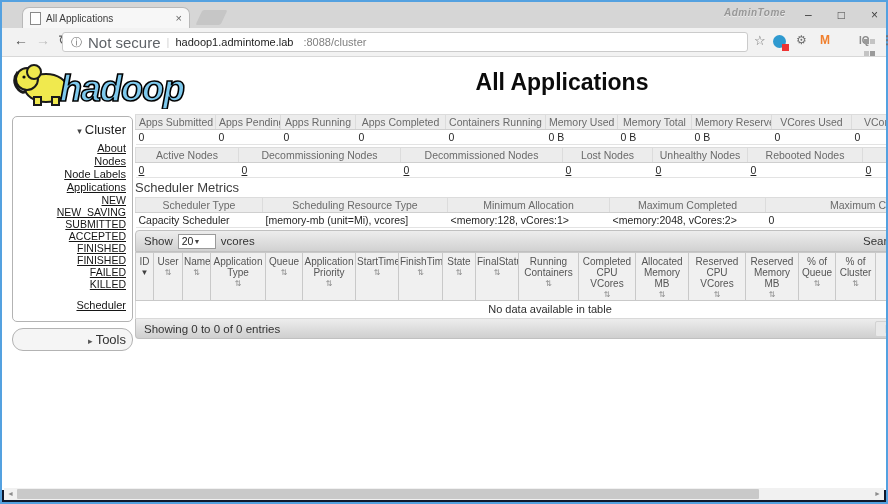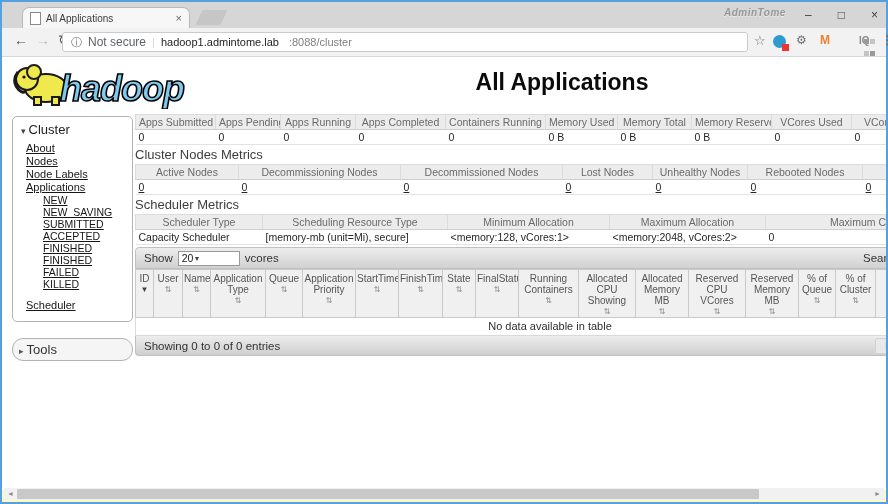--- a/index.html
+++ b/index.html
@@ -1,73 +1,73 @@
 <!DOCTYPE html>
 <html><head>
 <meta charset="utf-8">
 <style>
   html,body{margin:0;padding:0;}
   body{width:888px;height:504px;font-family:"Liberation Sans",sans-serif;overflow:hidden;background:#fff;position:relative;}
-  .window{position:absolute;inset:0;border:2px solid #54a1e0;box-sizing:border-box;background:#fef9c3;}
+  .window{position:absolute;inset:0;border:2px solid #54a1e0;box-sizing:border-box;background:#0f172a;}
 
   
   .titlebar{position:absolute;left:0;top:0;right:0;height:26px;background:#d6d6d6;}
   .tab{position:absolute;left:20px;top:5px;width:168px;height:21px;background:#f7f7f7;border:1px solid #b9b9b9;border-bottom:none;border-radius:7px 7px 0 0;display:flex;align-items:center;gap:5px;padding:0 7px;box-sizing:border-box;}
   .favicon{width:9px;height:11px;background:#fff;border:1px solid #8a8a8a;flex:0 0 auto;}
   .tab-title{font-size:10px;color:#3c3c3c;flex:1;white-space:nowrap;overflow:hidden;}
   .tab-close{font-size:11px;color:#666;line-height:1;}
   .newtab{position:absolute;left:197px;top:8px;width:25px;height:15px;background:#c6c6c6;border-radius:2px;transform:skewX(-25deg);}
   .watermark{position:absolute;left:722px;top:5px;font-size:10px;font-weight:bold;font-style:italic;color:#979797;letter-spacing:.5px;text-shadow:0 1px 0 #eaeaea;}
   .winbtns{position:absolute;right:8px;top:0;height:26px;display:flex;align-items:center;gap:26px;font-size:12px;color:#3f3f3f;}
   .winbtns span{line-height:1;}
 
   
   .toolbar{position:absolute;left:0;top:26px;right:0;height:28px;background:#f2f2f2;border-bottom:1px solid #d8d8d8;}
   .nav-ic{position:absolute;top:5px;font-size:14px;line-height:1;color:#5c5c5c;}
   .addr{position:absolute;left:60px;top:4px;width:686px;height:20px;background:#fff;border:1px solid #cbcbcb;border-radius:3px;box-sizing:border-box;display:flex;align-items:center;gap:6px;padding:0 8px;font-size:11px;}
   .info-ic{color:#6e6e6e;font-size:11px;}
-  .notsecure{color:#5f6368;font-size:12px;}
+  .notsecure{color:#5f6368;font-size:15px;}
   .sep{color:#d4d4d4;}
   .host{color:#232323;}
   .path{color:#818181;padding-left:10px;}
   .ext-ic{position:absolute;top:6px;font-size:12px;line-height:1;color:#6f6f6f;}
   .ext-blue{width:13px;height:13px;border-radius:50%;background:#2f9ad0;position:absolute;top:7px;}
   .ext-blue:after{content:"";position:absolute;right:-3px;bottom:-3px;width:7px;height:7px;background:#e33;}
   .ext-m{color:#f07f2d;font-weight:bold;font-size:12px;}
   .ext-iq{color:#8a8a8a;font-weight:bold;font-size:10px;top:8px;}
   .ext-grid{top:7px;}
   .ext-grid i{display:inline-block;width:5px;height:5px;background:#9a9a9a;margin:0 1px 1px 0;}
   .ext-grid i.lt{background:#c4c4c4;}
 
   
   .page{position:absolute;left:0;top:55px;right:0;bottom:12px;background:#fff;overflow:hidden;}
   .logo{position:absolute;left:8px;top:2px;}
   .page-title{position:absolute;left:232px;top:12px;width:656px;text-align:center;font-size:23px;font-weight:bold;color:#0b0b0b;}
 
   
-  .sidebar{position:absolute;left:10px;top:59px;width:121px;}
+  .sidebar{position:absolute;left:10px;top:59px;width:121px;text-align:right;}
   .side-box{border:1px solid #b3b3b3;border-radius:5px;background:#fff;padding:5px 6px 9px;box-sizing:border-box;}
   .side-head{font-size:13px;color:#222;margin:0 0 5px 2px;}
   .side-head .car{font-size:9px;color:#444;margin-right:3px;}
   .side-link{display:block;font-size:11px;line-height:13px;color:#161616;text-decoration:underline;margin-left:7px;cursor:pointer;}
   .side-sub{display:block;font-size:10.5px;line-height:12px;color:#161616;text-decoration:underline;margin-left:24px;cursor:pointer;}
   .side-sched{margin-top:9px;}
-  .tools-box{margin-top:16px;border:1px solid #b3b3b3;border-radius:11px;background:#f5f5f5;padding:3px 6px;font-size:13px;color:#333;box-sizing:border-box;}
+  .tools-box{margin-top:6px;border:1px solid #b3b3b3;border-radius:11px;background:#f5f5f5;padding:3px 6px;font-size:13px;color:#333;box-sizing:border-box;}
   .tools-box .car{font-size:9px;color:#555;margin-right:3px;}
 
   
   .main{position:absolute;left:133px;top:57px;right:0;bottom:0;overflow:hidden;}
   .sec{font-size:13px;font-weight:normal;color:#3d3d3d;margin:1px 0 2px;}
   table.metrics{border-collapse:collapse;table-layout:fixed;margin:0 0 2px 0;}
   .metrics th{background:#ececec;color:#6a6a6a;font-weight:normal;font-size:10.5px;padding:1px 3px;border:1px solid #dcdcdc;border-bottom:1px solid #cfcfcf;text-align:center;white-space:nowrap;overflow:hidden;}
   .metrics td{font-size:10.5px;color:#262626;padding:1px 3px;border-bottom:1px solid #e3e3e3;white-space:nowrap;overflow:hidden;}
   .metrics td .lnk{text-decoration:underline;cursor:pointer;}
 
   .dt-bar{width:830px;height:22px;box-sizing:border-box;background:linear-gradient(#ededed,#d1d1d1);border:1px solid #c0c0c0;border-radius:4px 4px 0 0;display:flex;align-items:center;gap:5px;padding:0 8px;font-size:11.5px;color:#333;position:relative;margin-top:2px;}
-  .select-box{width:62px;height:15px;border:1px solid #9a9a9a;background:#fff;font-size:10.5px;color:#222;display:inline-flex;align-items:center;padding:0 3px;box-sizing:border-box;cursor:pointer;}
+  .select-box{width:38px;height:15px;border:1px solid #9a9a9a;background:#fff;font-size:10.5px;color:#222;display:inline-flex;align-items:center;padding:0 3px;box-sizing:border-box;cursor:pointer;}
   .select-box .sc{font-size:7px;color:#444;}
   .search-lab{position:absolute;left:727px;top:4px;font-size:11.5px;color:#333;}
 
   table.apps{border-collapse:collapse;table-layout:fixed;width:830px;}
   .apps th{background:#f0f0f0;border:1px solid #c9c9c9;font-size:10px;font-weight:normal;color:#555;text-align:center;vertical-align:top;padding:3px 1px 1px;height:32px;overflow:hidden;cursor:pointer;}
   .apps .lbl{display:block;line-height:11px;}
   .apps .sort{display:block;font-size:8px;color:#8a8a8a;margin-top:1px;}
   .apps .sort.on{color:#3f3f3f;}
   .nodata{width:830px;box-sizing:border-box;border:1px solid #d9d9d9;border-top:none;text-align:center;font-size:11px;color:#2f2f2f;padding:2px 0 3px;}
   .dt-foot{width:830px;height:20px;box-sizing:border-box;background:linear-gradient(#ededed,#cfcfcf);border:1px solid #c0c0c0;border-top:none;border-radius:0 0 4px 4px;position:relative;font-size:11.5px;color:#333;display:flex;align-items:center;padding:0 8px;}
@@ -192,21 +192,20 @@
           <td>0</td>
           <td>0 B</td>
           <td>0 B</td>
           <td>0 B</td>
           <td>0</td>
           <td>0</td>
         </tr>
       </tbody>
         </table>
 
-      <div class="sec">Cluster Nodes Metrics</div>
       <table class="metrics" style="width:857px;">
         <colgroup>
             <col style="width:103px">
             <col style="width:162px">
             <col style="width:162px">
             <col style="width:90px">
             <col style="width:95px">
             <col style="width:115px">
             <col style="width:130px">
           </colgroup>
@@ -239,26 +238,26 @@
             <col style="width:185px">
             <col style="width:162px">
             <col style="width:156px">
             <col style="width:300px">
           </colgroup>
         <tbody>
             <tr>
           <th>Scheduler Type</th>
           <th>Scheduling Resource Type</th>
           <th>Minimum Allocation</th>
-          <th>Maximum Allocation</th>
+          <th>Maximum Completed</th>
           <th>Maximum Cluster Application Priority</th>
         </tr>
         <tr>
           <td>Capacity Scheduler</td>
-          <td>[memory-mb (unit=Mi), secure]</td>
+          <td>[memory-mb (unit=Mi), vcores]</td>
           <td>&lt;memory:128, vCores:1&gt;</td>
           <td>&lt;memory:2048, vCores:2&gt;</td>
           <td>0</td>
         </tr>
       </tbody>
         </table>
 
       <div class="dt-bar">
         <span>Show</span>
         <span class="select-box">
@@ -331,21 +330,21 @@
               </th>
           <th>
                 <span class="lbl">FinalStatus</span>
                 <span class="sort">⇅</span>
               </th>
           <th>
                 <span class="lbl">Running Containers</span>
                 <span class="sort">⇅</span>
               </th>
           <th>
-                <span class="lbl">Allocated CPU Showing</span>
+                <span class="lbl">Completed CPU VCores</span>
                 <span class="sort">⇅</span>
               </th>
           <th>
                 <span class="lbl">Allocated Memory MB</span>
                 <span class="sort">⇅</span>
               </th>
           <th>
                 <span class="lbl">Reserved CPU VCores</span>
                 <span class="sort">⇅</span>
               </th>

